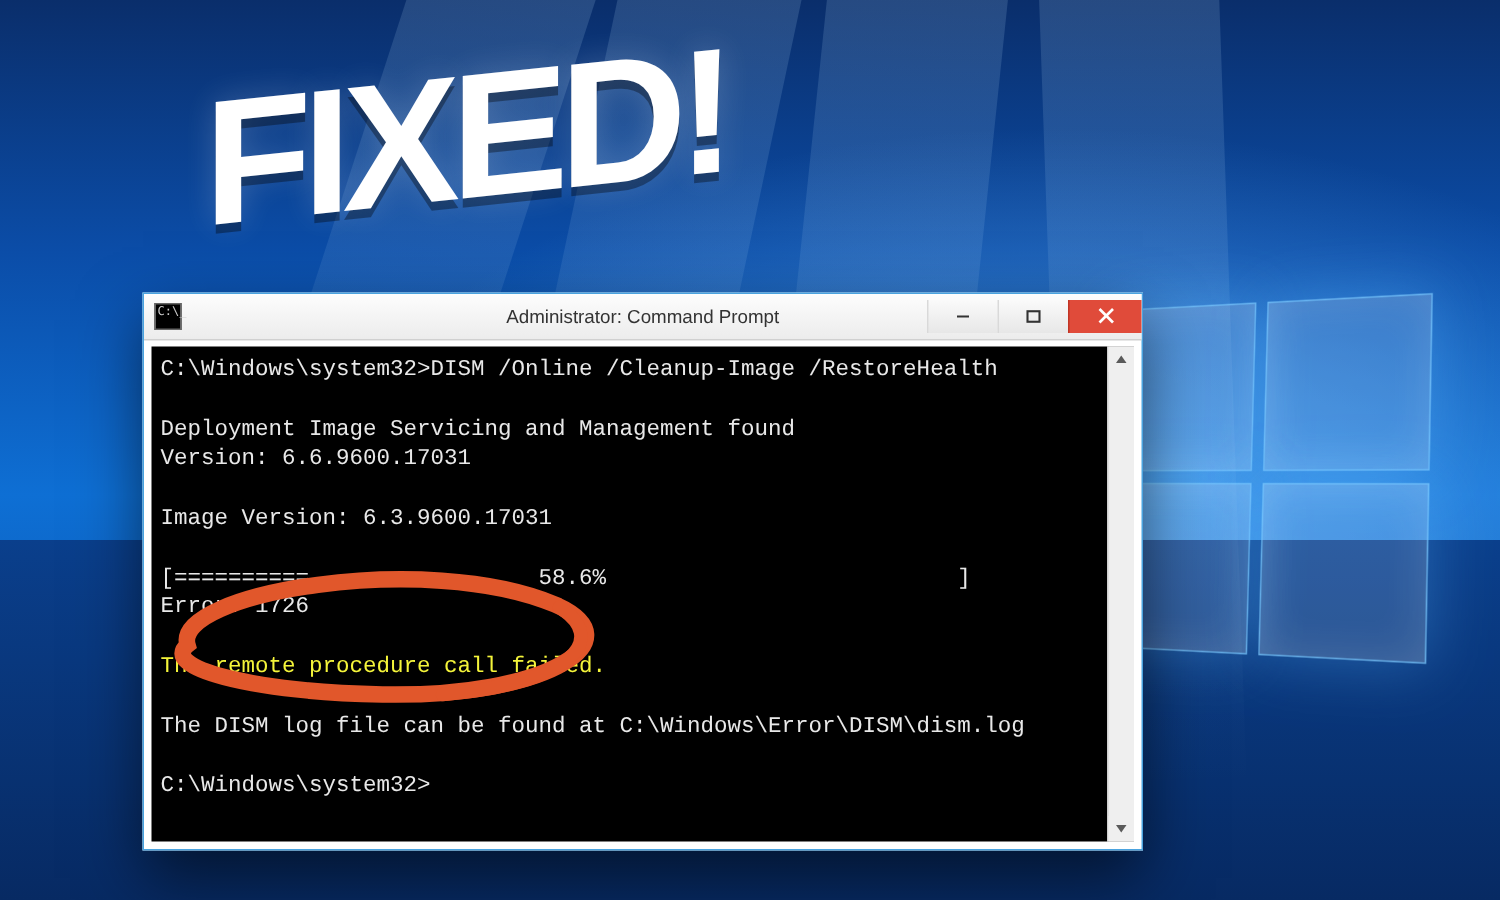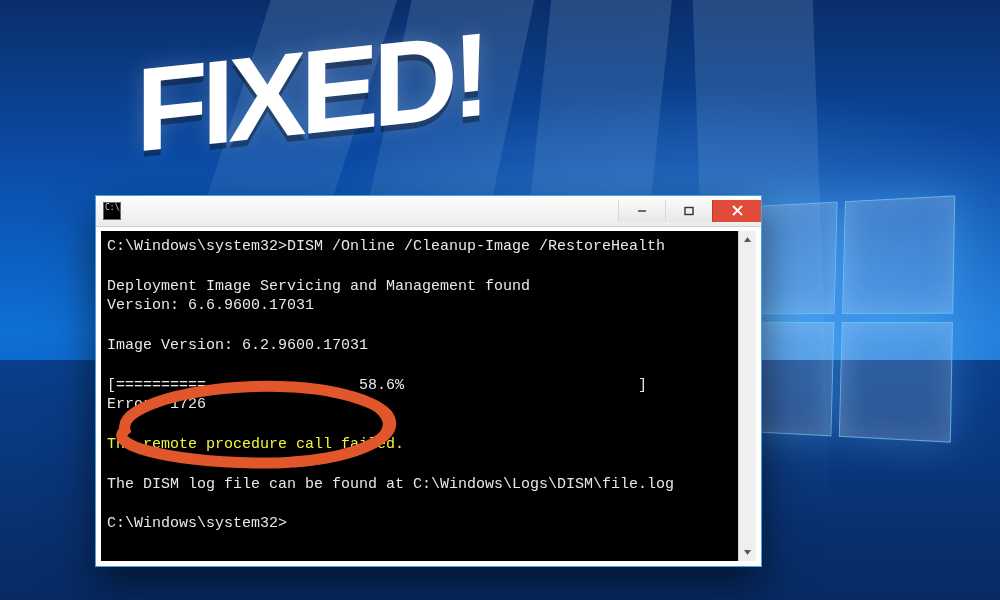--- a/index.html
+++ b/index.html
@@ -86,20 +86,21 @@
       <div class="pane p3"></div>
         <div class="pane p4"></div>
     </div>
   </div>
 
   <div class="fixed-label">FIXED!</div>
 
   <div class="cmdwin">
     <div class="titlebar">
       <div class="tb-icon"></div>
+      <div class="tb-title">Administrator: Command Prompt</div>
       <div class="tb-spacer"></div>
       <div class="wbtn">
         <svg width="10" height="10">
             <line x1="1" y1="5" x2="9" y2="5"></line>
           </svg>
       </div>
       <div class="wbtn">
         <svg width="10" height="10">
             <rect x="1" y="1.5" width="8" height="7"></rect>
           </svg>
@@ -111,28 +112,28 @@
           </svg>
       </div>
     </div>
 
     <div class="term-wrap">
       <div class="term"><span>C:\Windows\system32&gt;DISM /Online /Cleanup-Image /RestoreHealth</span>
 
 <span>Deployment Image Servicing and Management found</span>
 <span>Version: 6.6.9600.17031</span>
 
-<span>Image Version: 6.2.9600.17031</span>
+<span>Image Version: 6.3.9600.17031</span>
 
 <span>[==========                 58.6%                          ]</span>
 <span>Error: 1726</span>
 
 <span class="yellow">The remote procedure call failed.</span>
 
-<span>The DISM log file can be found at C:\Windows\Logs\DISM\file.log</span>
+<span>The DISM log file can be found at C:\Windows\Error\DISM\dism.log</span>
 
 <span>C:\Windows\system32&gt;</span></div>
 
       <div class="scrollbar">
         <div class="sb-btn">
           <svg width="9" height="9">
               <polygon points="4.5,2 8,7 1,7"></polygon>
             </svg>
         </div>
         <div class="sb-track"></div>

